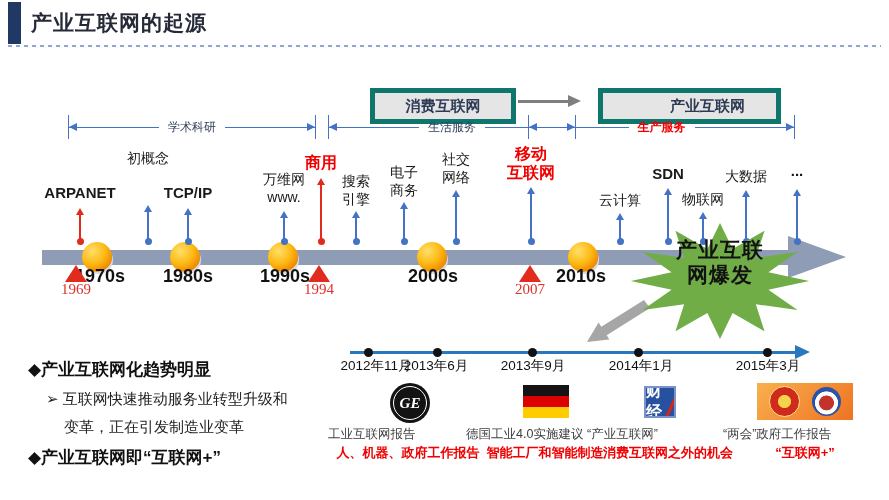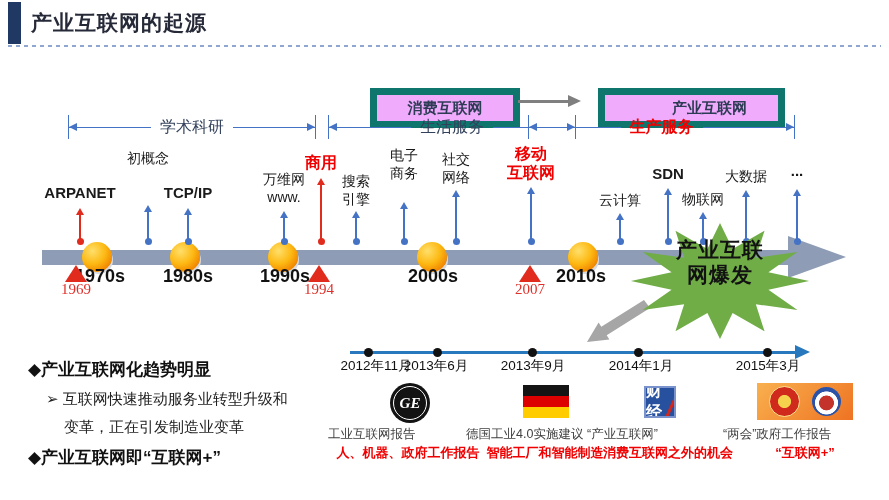--- a/index.html
+++ b/index.html
@@ -7,36 +7,36 @@
   #stage{position:relative;width:889px;height:500px;background:#fff;overflow:hidden;}
 
   
   .accent-bar{position:absolute;left:8px;top:2px;width:13px;height:42px;background:#1f3864;}
   .slide-title{position:absolute;left:31px;top:9px;font-size:21px;font-weight:700;color:#262a38;letter-spacing:1px;}
   .title-divider{position:absolute;left:8px;top:45px;width:873px;height:2px;
     background-image:repeating-linear-gradient(90deg,#8fa6d0 0 4px,transparent 4px 8px);}
 
   
   .flow-box{position:absolute;top:88px;height:26px;line-height:26px;text-align:center;
-    background:#f0abfc;border:7px solid #0f766e;color:#2e3b55;font-size:15px;font-weight:600;}
+    background:#e5e5e5;border:5px solid #0f766e;color:#2e3b55;font-size:15px;font-weight:600;}
   .flow-box.left{left:370px;width:136px;}
   .flow-box.right{left:598px;width:137px;padding-left:36px;}
   .flow-arrow-shaft{position:absolute;left:518px;top:100px;width:50px;height:3px;background:#7f7f7f;}
   .flow-arrow-head{position:absolute;left:568px;top:95px;width:0;height:0;
     border-top:6.5px solid transparent;border-bottom:6.5px solid transparent;border-left:13px solid #7f7f7f;}
 
   
   .phase{position:absolute;top:115px;height:24px;display:flex;align-items:center;
     border-left:1px solid #4472c4;border-right:1px solid #4472c4;box-sizing:border-box;}
   .phase .seg{flex:1;height:0;border-top:1.5px solid #4472c4;position:relative;}
   .phase .seg.l::before{content:"";position:absolute;left:0;top:-5px;
     border-top:4px solid transparent;border-bottom:4px solid transparent;border-right:8px solid #4472c4;}
   .phase .seg.r::after{content:"";position:absolute;right:0;top:-5px;
     border-top:4px solid transparent;border-bottom:4px solid transparent;border-left:8px solid #4472c4;}
-  .phase .lbl{padding:0 9px;font-size:16px;color:#33415c;white-space:nowrap;}
+  .phase .lbl{padding:0 9px;font-size:12px;color:#33415c;white-space:nowrap;}
   .phase.red .lbl{color:#f00000;font-weight:700;}
 
   
   .ms-label{position:absolute;width:110px;text-align:center;font-size:14px;line-height:18px;color:#1a1a1a;z-index:5;}
   .ms-label.latin{font-weight:700;font-size:15px;}
   .ms-label.redlbl{color:#f00000;font-weight:700;font-size:16px;line-height:19px;}
   .arrow{position:absolute;width:9px;z-index:4;}
   .arrow .shaft{position:absolute;left:3.7px;top:5px;bottom:4px;width:1.6px;}
   .arrow::before{content:"";position:absolute;top:0;left:0.5px;width:0;height:0;
     border-left:4px solid transparent;border-right:4px solid transparent;}
@@ -209,21 +209,21 @@
     <div class="arrow red" style="left: 316.5px; top: 178px; height: 67px;">
       <div class="shaft"></div>
     </div>
     <div class="ms-label" style="left: 301px; top: 172px;">
       <div>搜索</div>
       <div>引擎</div>
     </div>
     <div class="arrow blue" style="left: 351.5px; top: 211px; height: 34px;">
       <div class="shaft"></div>
     </div>
-    <div class="ms-label" style="left: 349px; top: 146px;">
+    <div class="ms-label" style="left: 349px; top: 163px;">
       <div>电子</div>
       <div>商务</div>
     </div>
     <div class="arrow blue" style="left: 399.5px; top: 202px; height: 43px;">
       <div class="shaft"></div>
     </div>
     <div class="ms-label" style="left: 401px; top: 150px;">
       <div>社交</div>
       <div>网络</div>
     </div>

